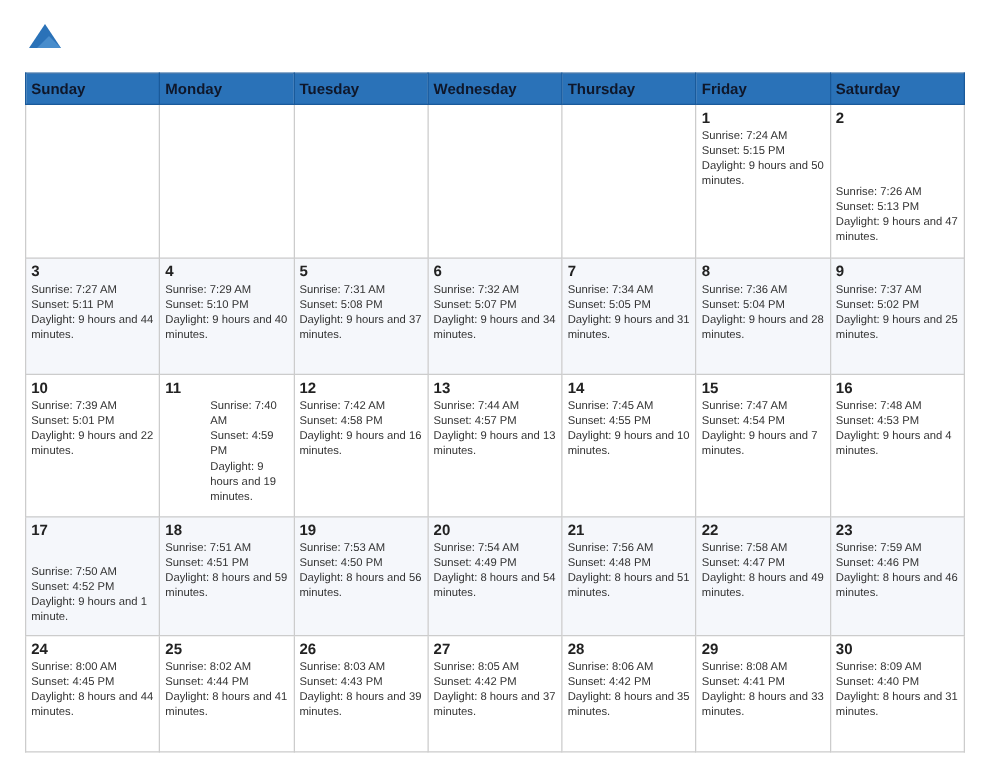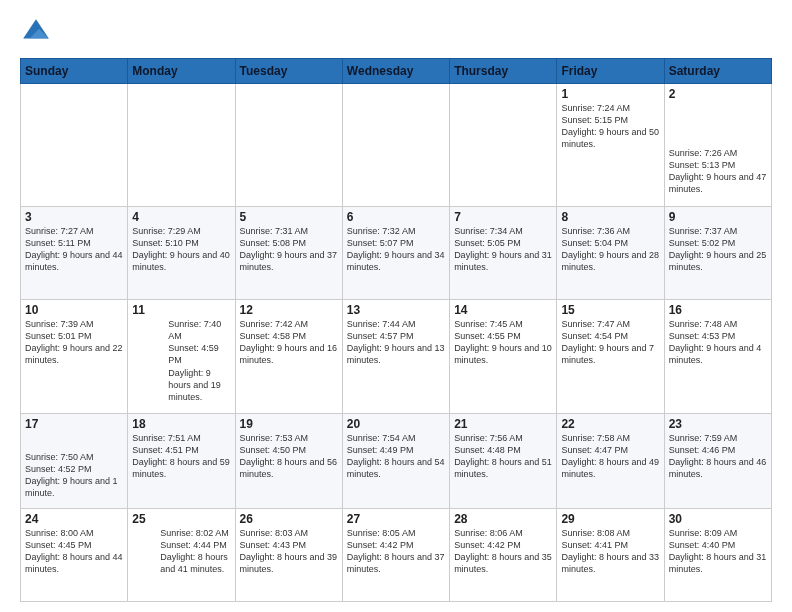--- a/index.html
+++ b/index.html
@@ -290,21 +290,21 @@
         </tr>
         <tr>
           <td>
             <span class="day-number">24</span>
             <div class="day-info" style="white-space: pre-line;">Sunrise: 8:00 AM
 Sunset: 4:45 PM
 Daylight: 8 hours and 44 minutes.</div>
           </td>
           <td>
             <span class="day-number">25</span>
-            <div class="day-info" style="white-space: pre-line; margin-left: 28px;">Sunrise: 8:02 AM
+            <div class="day-info" style="white-space: pre-line;">Sunrise: 8:02 AM
 Sunset: 4:44 PM
 Daylight: 8 hours and 41 minutes.</div>
           </td>
           <td>
             <span class="day-number">26</span>
             <div class="day-info" style="white-space: pre-line;">Sunrise: 8:03 AM
 Sunset: 4:43 PM
 Daylight: 8 hours and 39 minutes.</div>
           </td>
           <td>

